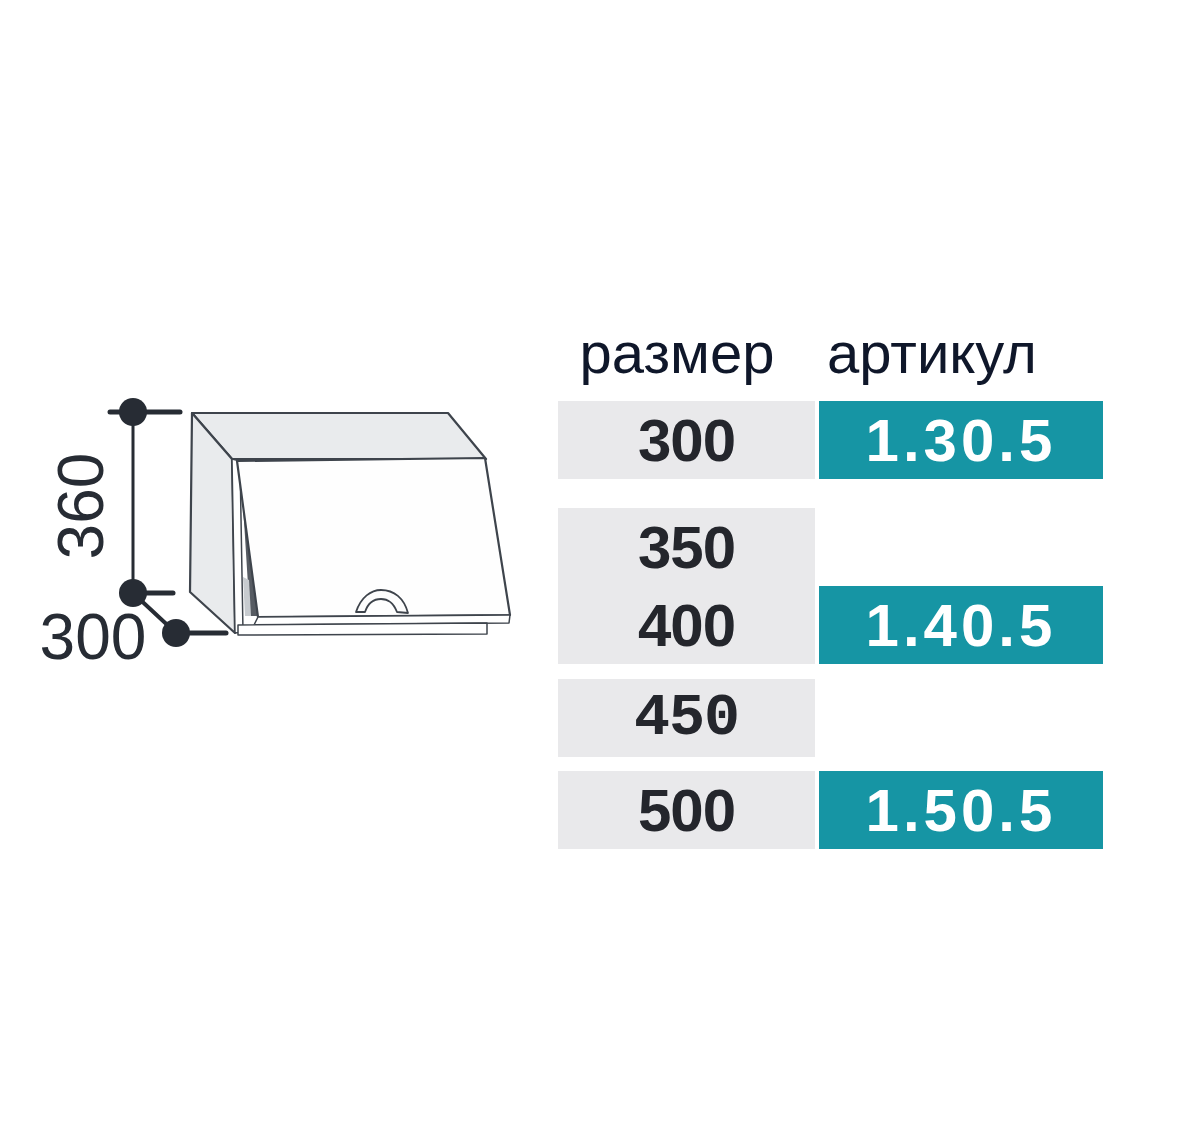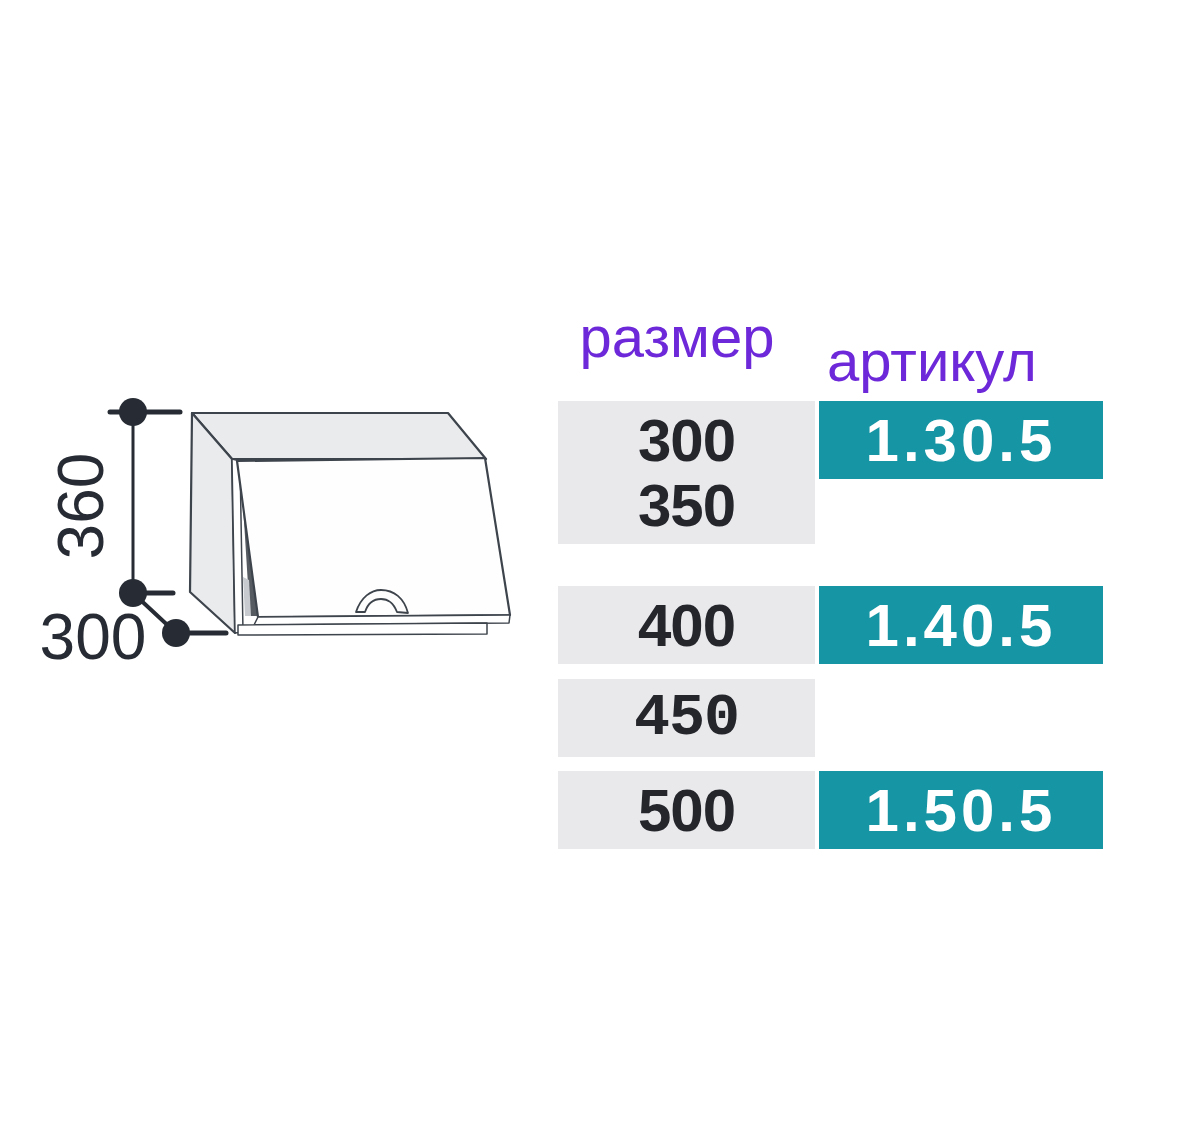--- a/index.html
+++ b/index.html
@@ -6,42 +6,42 @@
   .canvas{
     position:relative;
     width:1200px;height:1130px;
     background:#ffffff;
     font-family:"Liberation Sans", sans-serif;
     overflow:hidden;
   }
   .diagram-svg{position:absolute;left:20px;top:375px;width:540px;height:320px;}
 
   .tbl-header{
-    position:absolute;top:300px;height:72px;
+    position:absolute;top:316px;height:72px;
     display:flex;align-items:center;justify-content:center;
-    font-size:58px;font-weight:400;color:#6d28d9;
+    font-size:58px;font-weight:400;color:#0f172a;
   }
   .hdr-size{left:548px;width:258px;}
-  .hdr-article{left:782px;width:300px;margin-top:24px;}
+  .hdr-article{left:782px;width:300px;}
 
   .tbl-row{position:absolute;left:558px;width:570px;height:78px;}
   .cell{
     position:absolute;top:0;height:78px;
     display:flex;align-items:center;justify-content:center;
     font-weight:bold;font-size:60px;
   }
   .cell-size{
     left:0;width:257px;
     background:#e9e9eb;color:#24262c;letter-spacing:-1px;
   }
   .cell-article{
     left:261px;width:284px;
     background:#1695a4;color:#ffffff;letter-spacing:4px;
   }
-  .row-0{top:401px;} .row-1{top:466px;padding-left:10px;} .row-2{top:586px;}
+  .row-0{top:401px;} .row-1{top:508px;padding-left:10px;} .row-2{top:586px;}
   .row-3{top:679px;font-family:Liberation Mono, monospace;} .row-4{top:771px;text-align:right;}
 </style>
 </head>
 <body>
 
 <div class="canvas">
 
   <svg class="diagram-svg" viewBox="20 375 540 320">
     <g stroke="#3e444c" stroke-linejoin="round" stroke-linecap="round">
 

